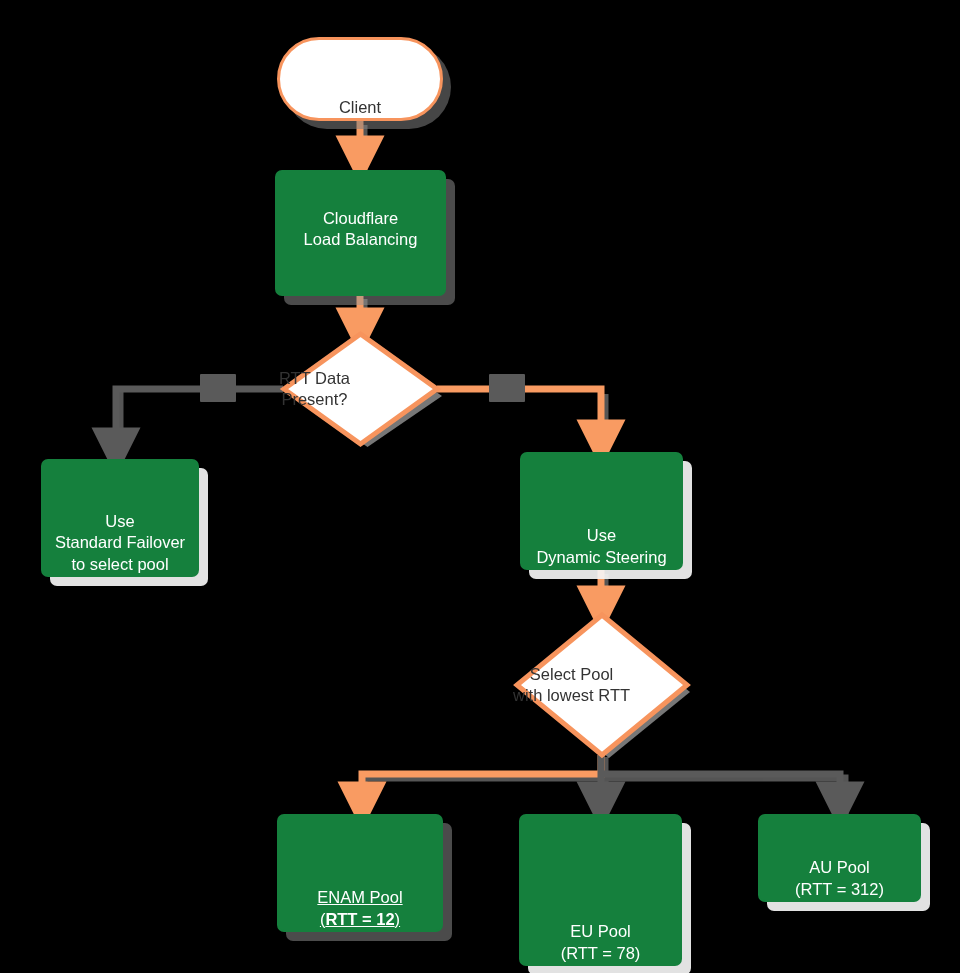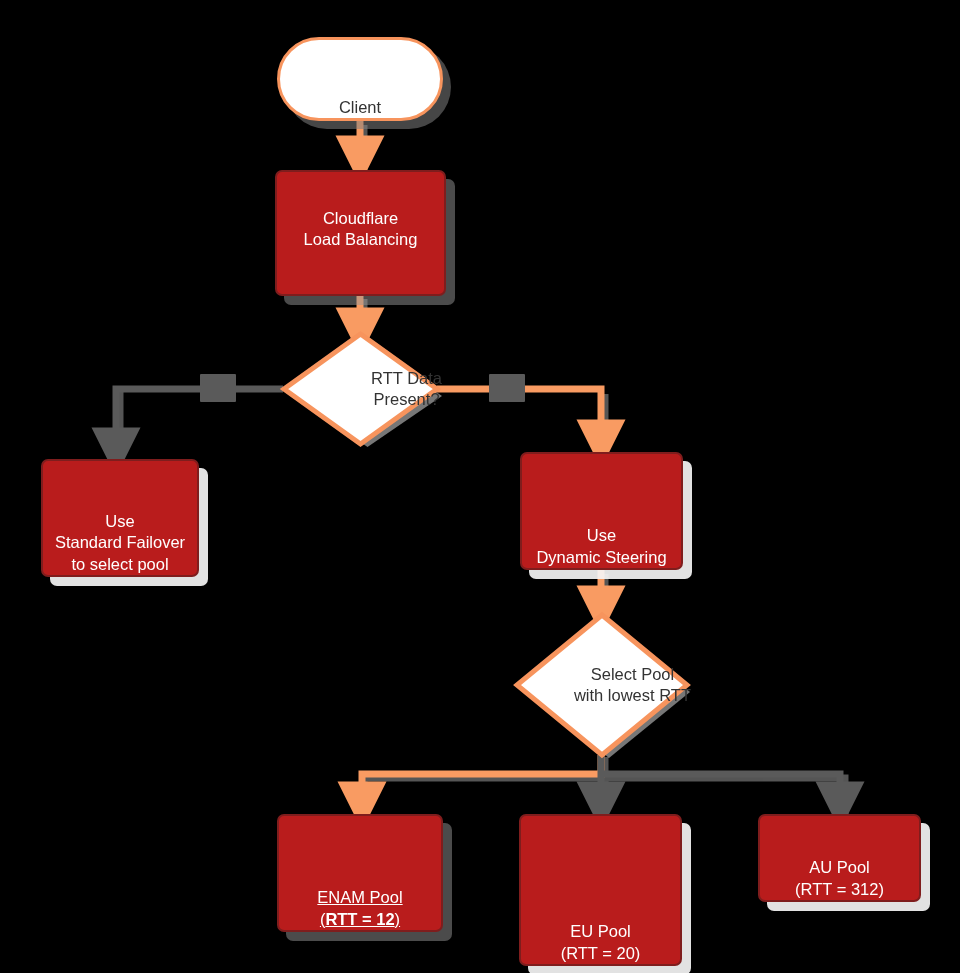--- a/index.html
+++ b/index.html
@@ -37,22 +37,22 @@
   .pill {
     background: #ffffff;
     border: 3px solid #f7945d;
     border-radius: 42px;
     color: #333333;
     font-size: 16.5px;
     box-shadow: 8px 8px 0 0 rgba(128,128,128,0.55);
   }
   
   .proc {
-    background: #b91c1c;
-    border: 2px solid #7f1d1d;
+    background: #15803d;
+    border: 2px solid #15803d;
     border-radius: 7px;
     color: #ffffff;
     font-size: 16.5px;
     box-shadow: 9px 9px 0 0 rgba(150,150,150,0.45);
   }
   .proc.shadow-white {
     box-shadow: 9px 9px 0 0 rgba(245,245,245,0.92);
   }
   .proc.shadow-grey {
     box-shadow: 9px 9px 0 0 rgba(150,150,150,0.5);
@@ -69,21 +69,21 @@
     position: absolute;
     left: 0; top: 0;
     width: 100%; height: 100%;
   }
   .diamond-label {
     position: absolute;
     left: 0; top: 0;
     width: 100%; height: 100%;
     display: flex;
     align-items: center;
-    justify-content: flex-end;
+    justify-content: flex-start;
     text-align: center;
     color: #333333;
     font-size: 16.5px;
     line-height: 1.30;
     pointer-events: none;
   }
 
   
   .edge-chip {
     position: absolute;
@@ -206,21 +206,21 @@
   <div class="node proc shadow-grey" style="left:277px; top:814px; width:166px; height:118px;text-decoration:underline;">
     <span class="txt">
       <span>ENAM Pool</span><br>
       <span class="thin">(</span><b>RTT = 12</b><span class="thin">)</span>
     </span>
   </div>
 
   <div class="node proc shadow-white" style="left:519px; top:814px; width:163px; height:152px;">
     <span class="txt">
       <span>EU Pool</span><br>
-      <span>(</span><span>RTT = 20</span><span>)</span>
+      <span>(</span><span>RTT = 78</span><span>)</span>
     </span>
   </div>
 
   <div class="node proc shadow-white" style="left:758px; top:814px; width:163px; height:88px;">
     <span class="txt">
       <span>AU Pool</span><br>
       <span>(</span><span>RTT = 312</span><span>)</span>
     </span>
   </div>
 

